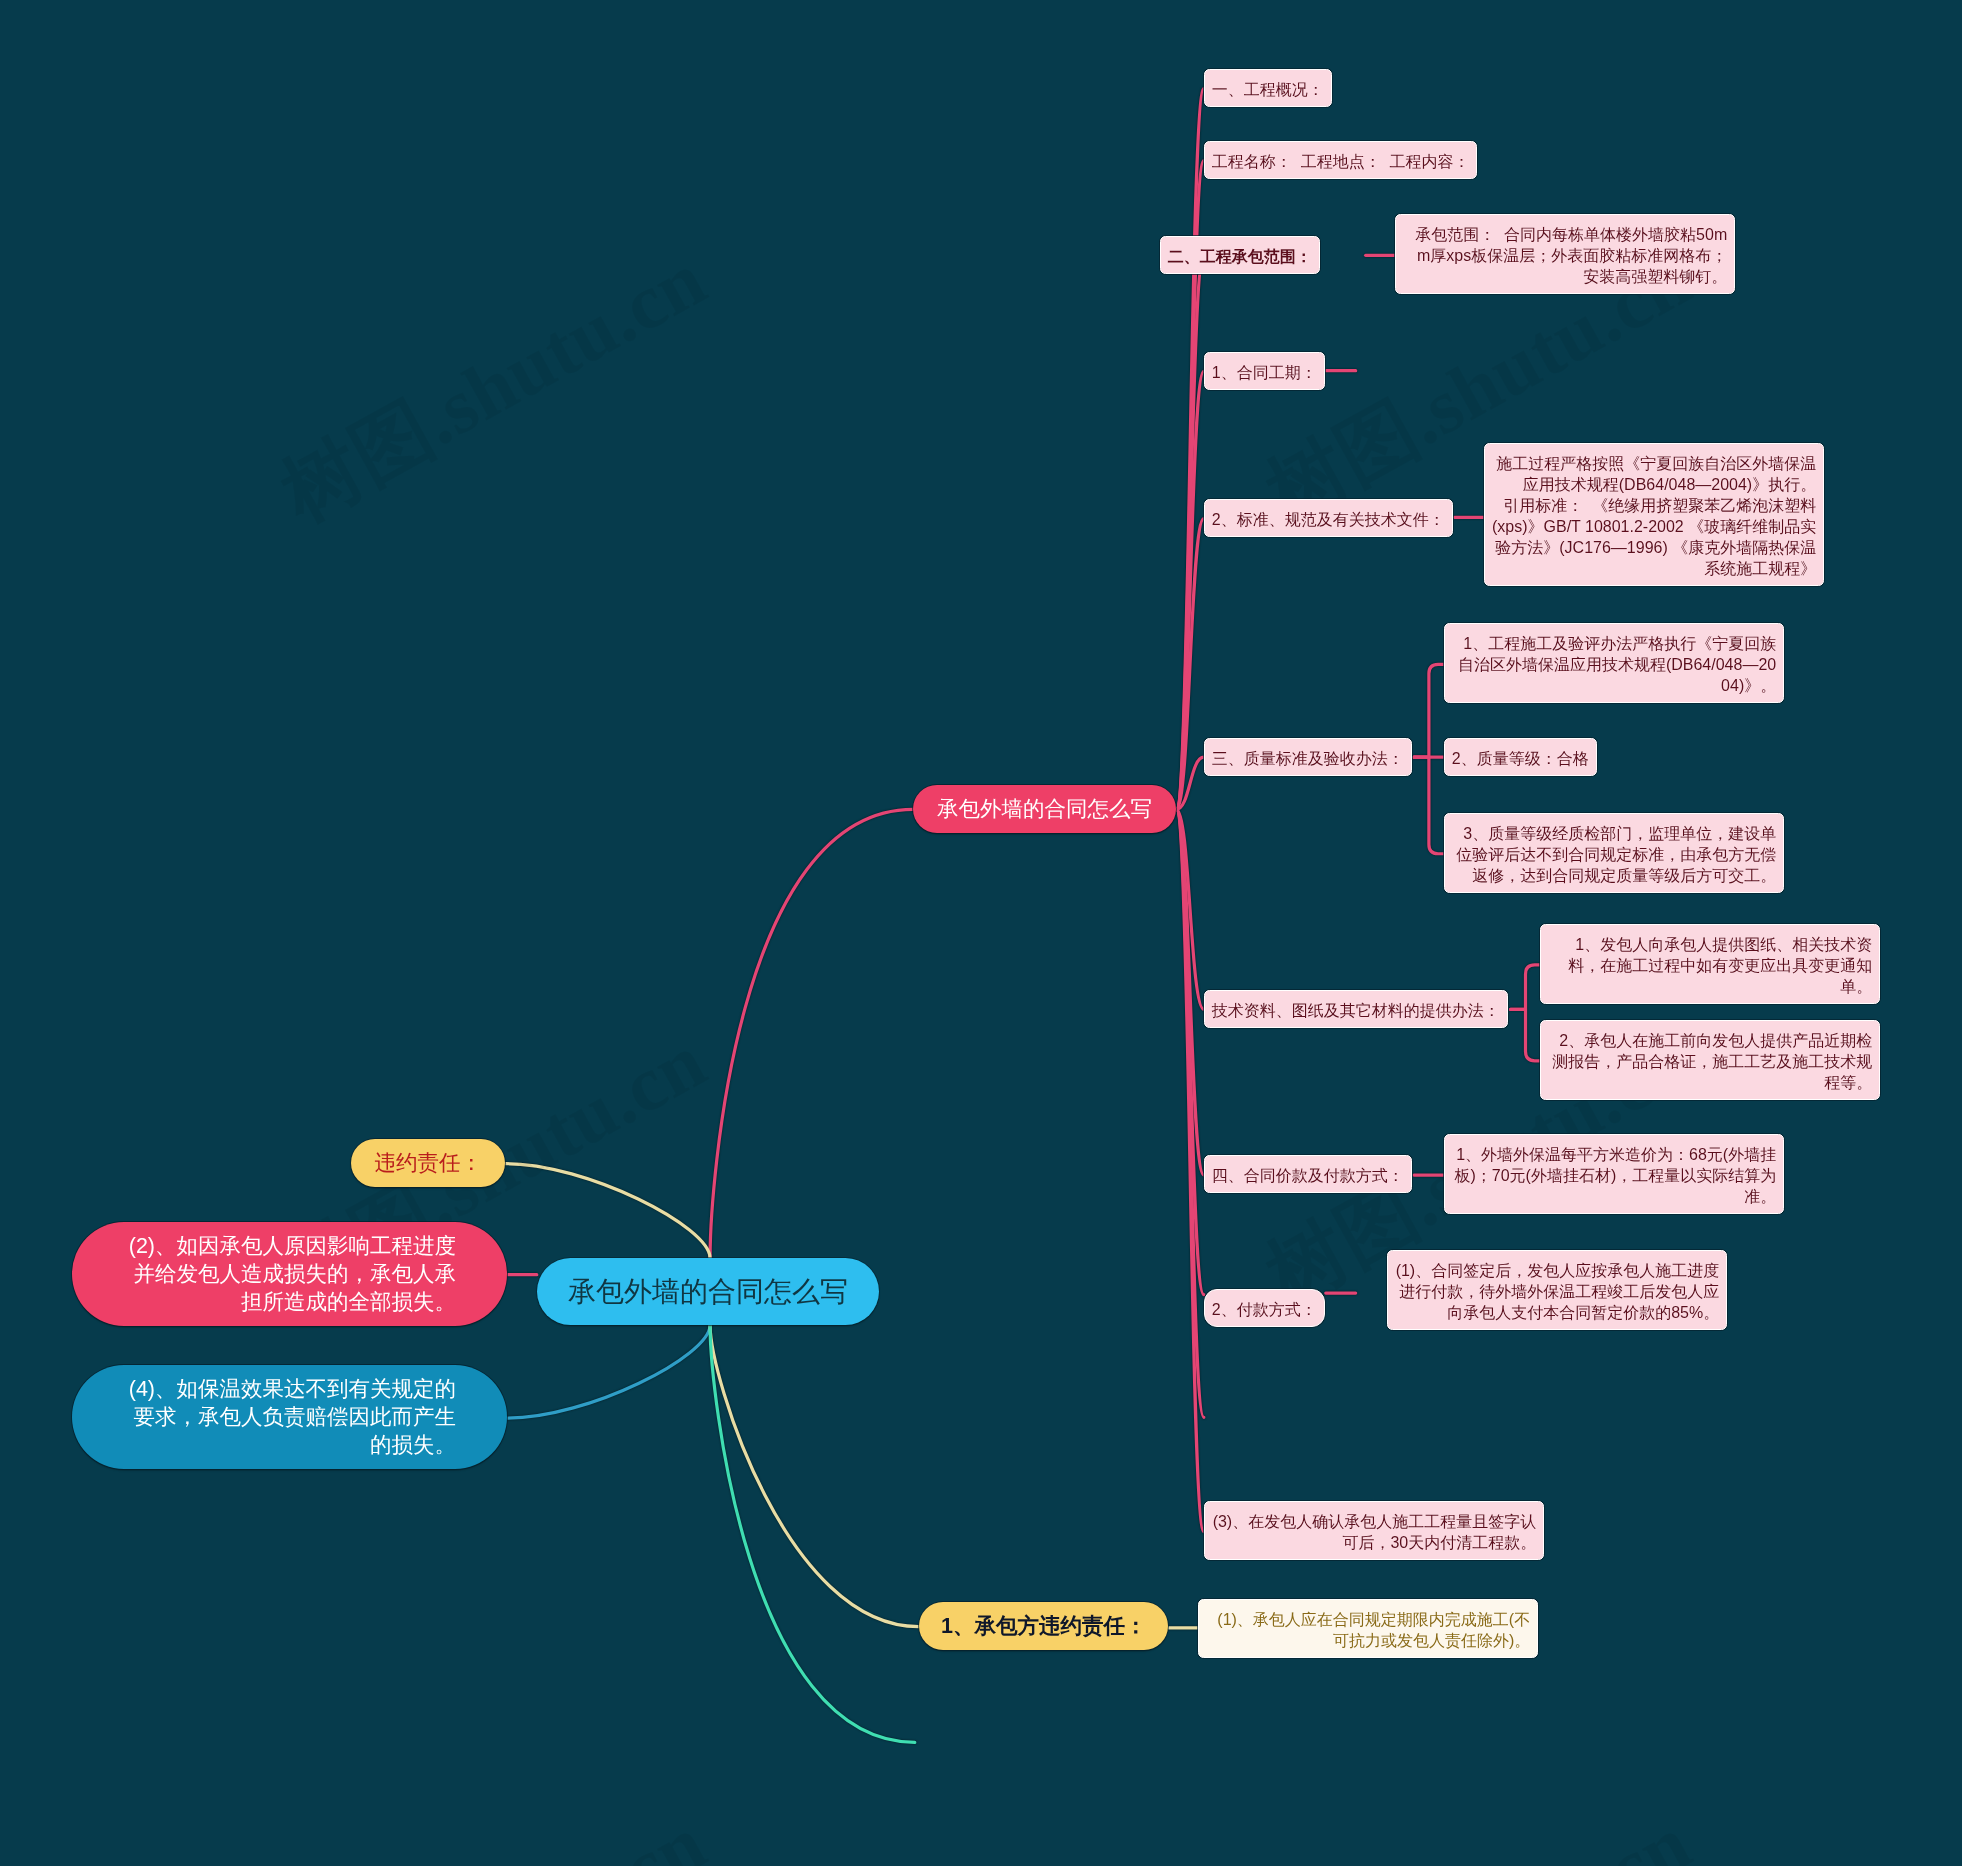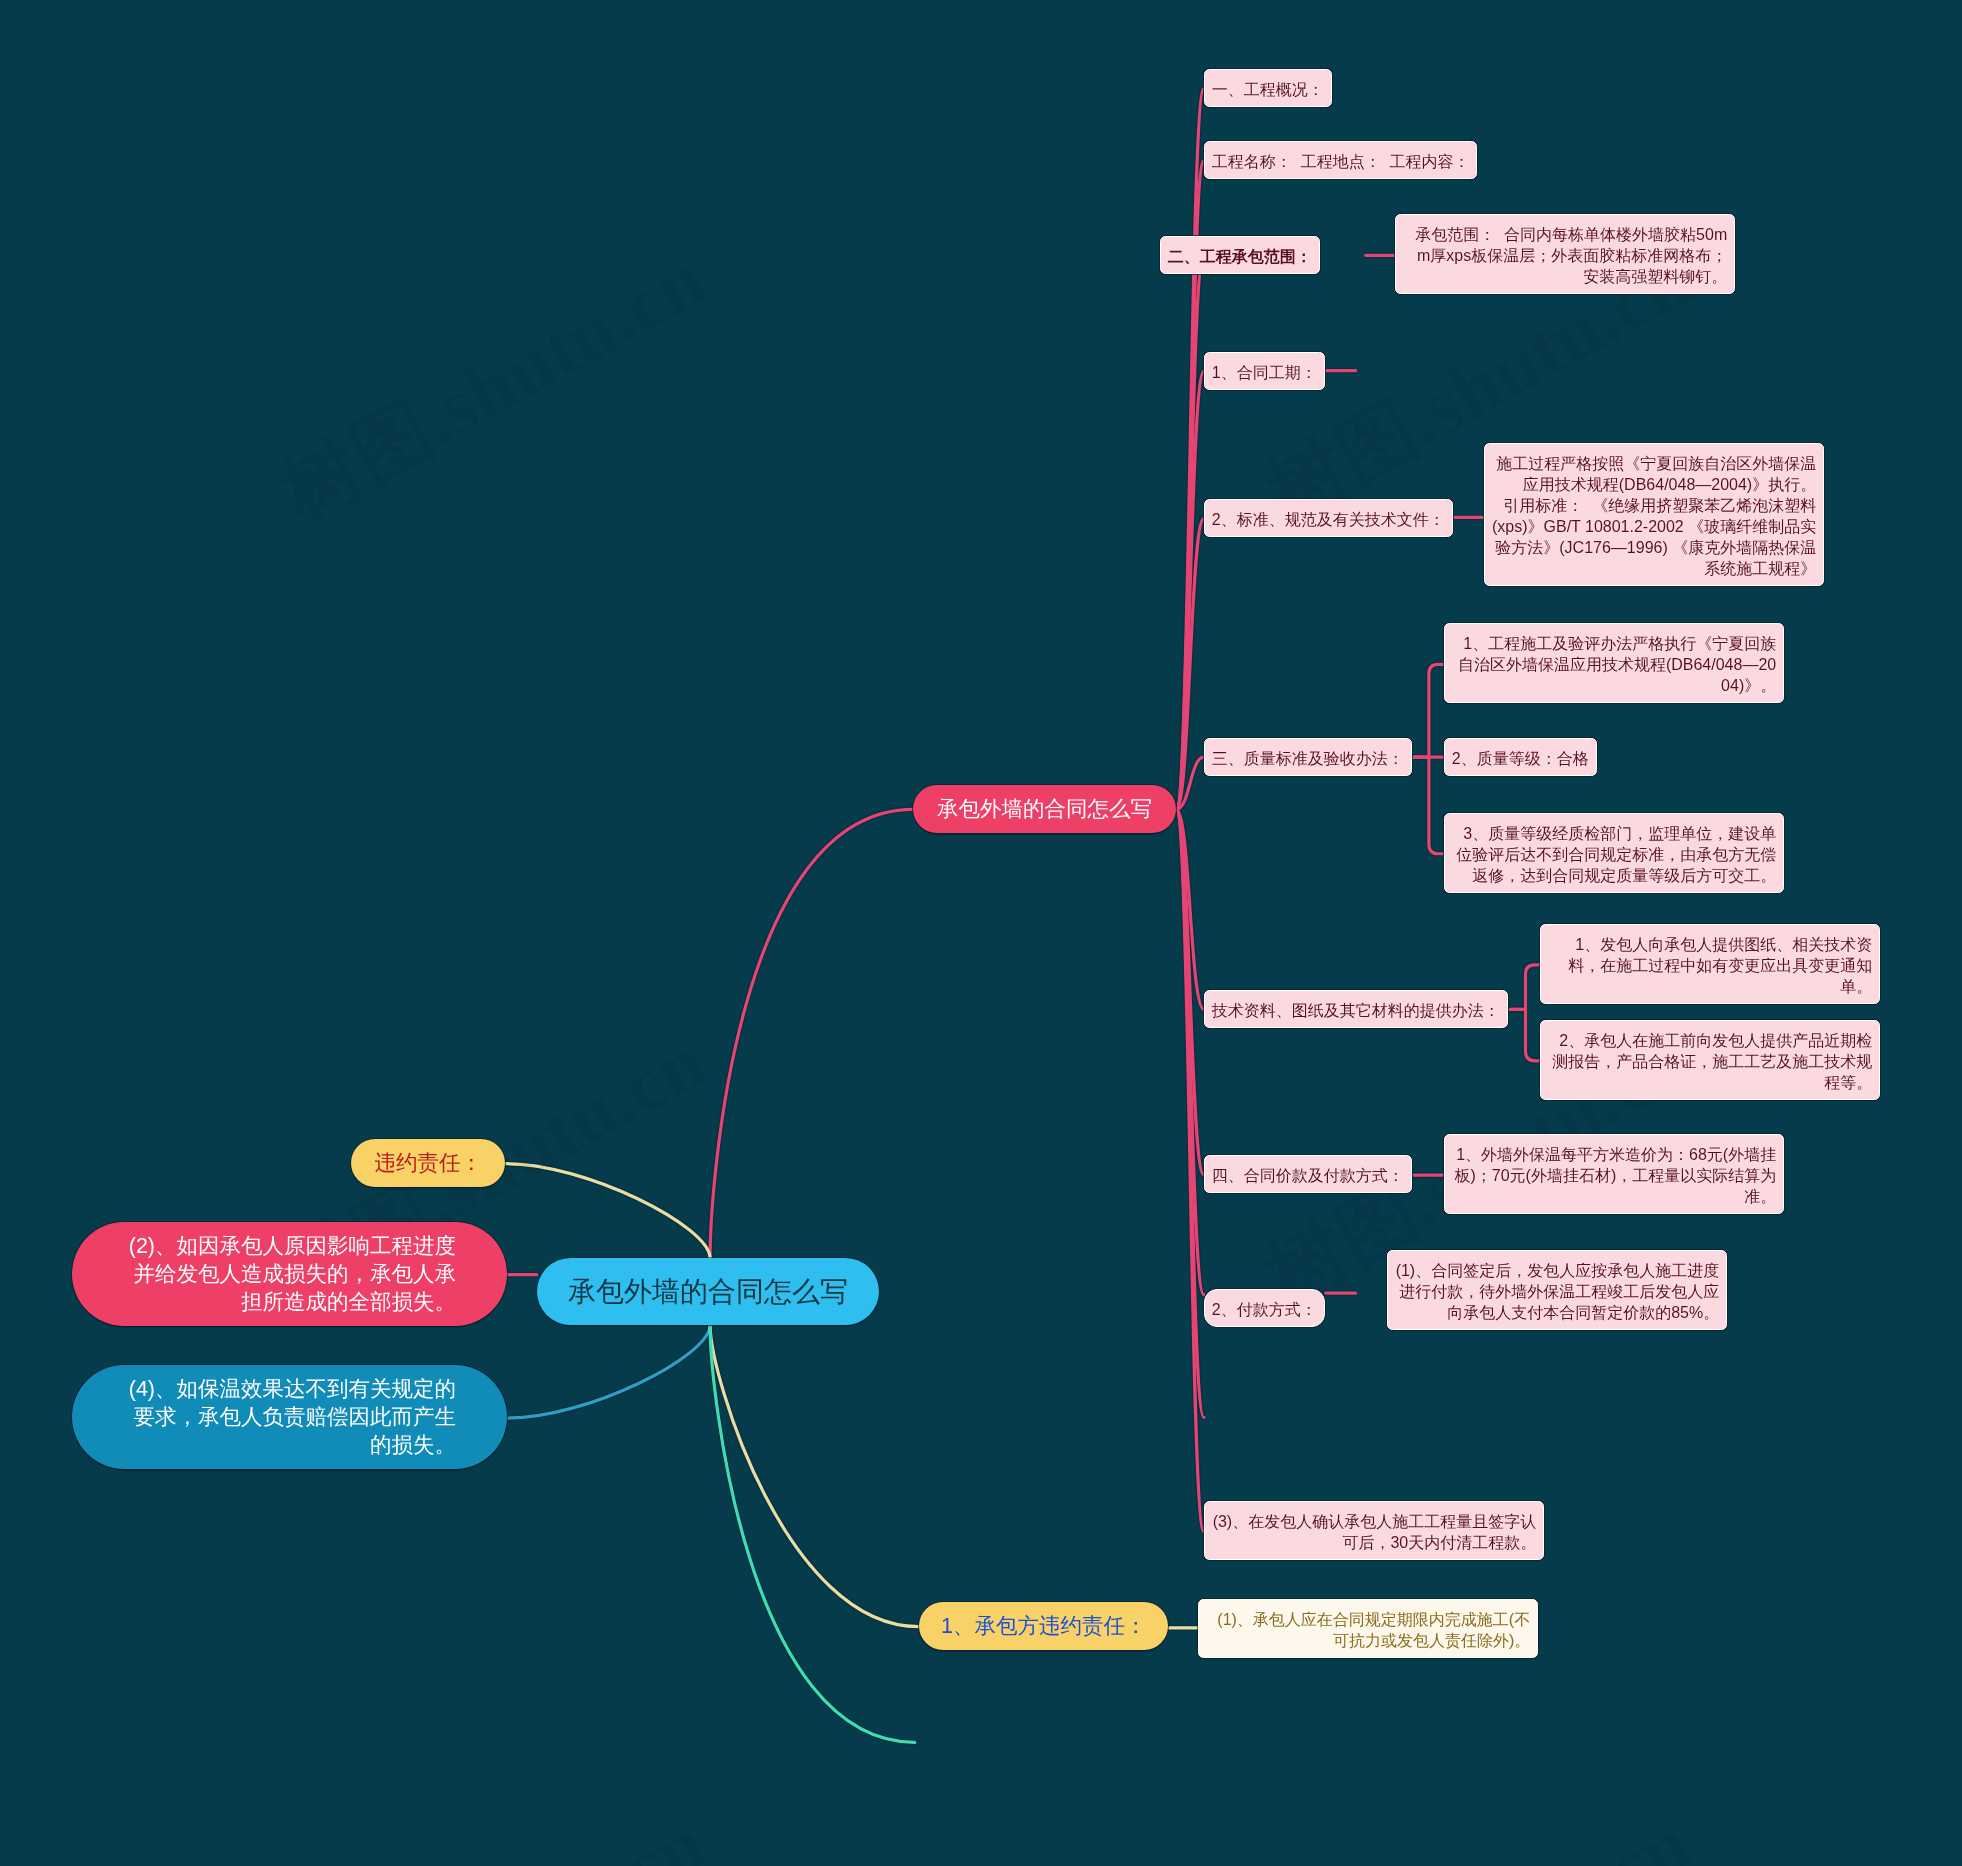--- a/index.html
+++ b/index.html
@@ -84,16 +84,16 @@
     <div class="node l2" style="top: 924px; width: 340px; left: 1540px;">1、发包人向承包人提供图纸、相关技术资料，在施工过程中如有变更应出具变更通知单。</div>
     <div class="node l2" style="top: 1020px; width: 340px; left: 1540px;">2、承包人在施工前向发包人提供产品近期检测报告，产品合格证，施工工艺及施工技术规程等。</div>
     <div class="node l2" style="left: 1204px; top: 1155px; white-space: pre;">四、合同价款及付款方式：</div>
     <div class="node l2" style="top: 1134px; width: 340px; left: 1444px;">1、外墙外保温每平方米造价为：68元(外墙挂板)；70元(外墙挂石材)，工程量以实际结算为准。</div>
     <div class="node l2" style="left: 1204px; top: 1289px; white-space: pre; border-radius: 13px;">2、付款方式：</div>
     <div class="node l2" style="top: 1250px; width: 340px; left: 1355px; margin-left: 32px;">(1)、合同签定后，发包人应按承包人施工进度进行付款，待外墙外保温工程竣工后发包人应向承包人支付本合同暂定价款的85%。</div>
     <div class="node l2" style="left: 1204px; top: 1501px; width: 340px;">(3)、在发包人确认承包人施工工程量且签字认可后，30天内付清工程款。</div>
     <div class="node l1" style="left: 351px; top: 1139px; white-space: pre; background: rgb(248, 209, 103); color: #b91c1c; padding-left: 23.4px; padding-right: 23.4px;">违约责任：</div>
     <div class="node l1" style="left: 72px; top: 1222px; width: 435px; background: rgb(238, 63, 103); color: rgb(255, 255, 255); padding-left: 51px; padding-right: 51px;">(2)、如因承包人原因影响工程进度并给发包人造成损失的，承包人承担所造成的全部损失。</div>
     <div class="node l1" style="left: 72px; top: 1365px; width: 435px; background: rgb(17, 140, 184); color: rgb(255, 255, 255); padding-left: 51px; padding-right: 51px;">(4)、如保温效果达不到有关规定的要求，承包人负责赔偿因此而产生的损失。</div>
-    <div class="node l1" style="left: 919px; top: 1602px; white-space: pre; background: rgb(248, 209, 103); color: #1d4ed8; padding-left: 22px; padding-right: 22px;">1、承包方违约责任：</div>
+    <div class="node l1" style="left: 919px; top: 1602px; white-space: pre; background: rgb(248, 209, 103); color: #0f172a; padding-left: 22px; padding-right: 22px; font-weight: bold;">1、承包方违约责任：</div>
     <div class="node l2" style="top: 1599px; width: 340px; background: rgb(253, 247, 236); color: rgb(138, 106, 22); left: 1198px;">(1)、承包人应在合同规定期限内完成施工(不可抗力或发包人责任除外)。</div>
   </div>
 
 
 </body></html>

